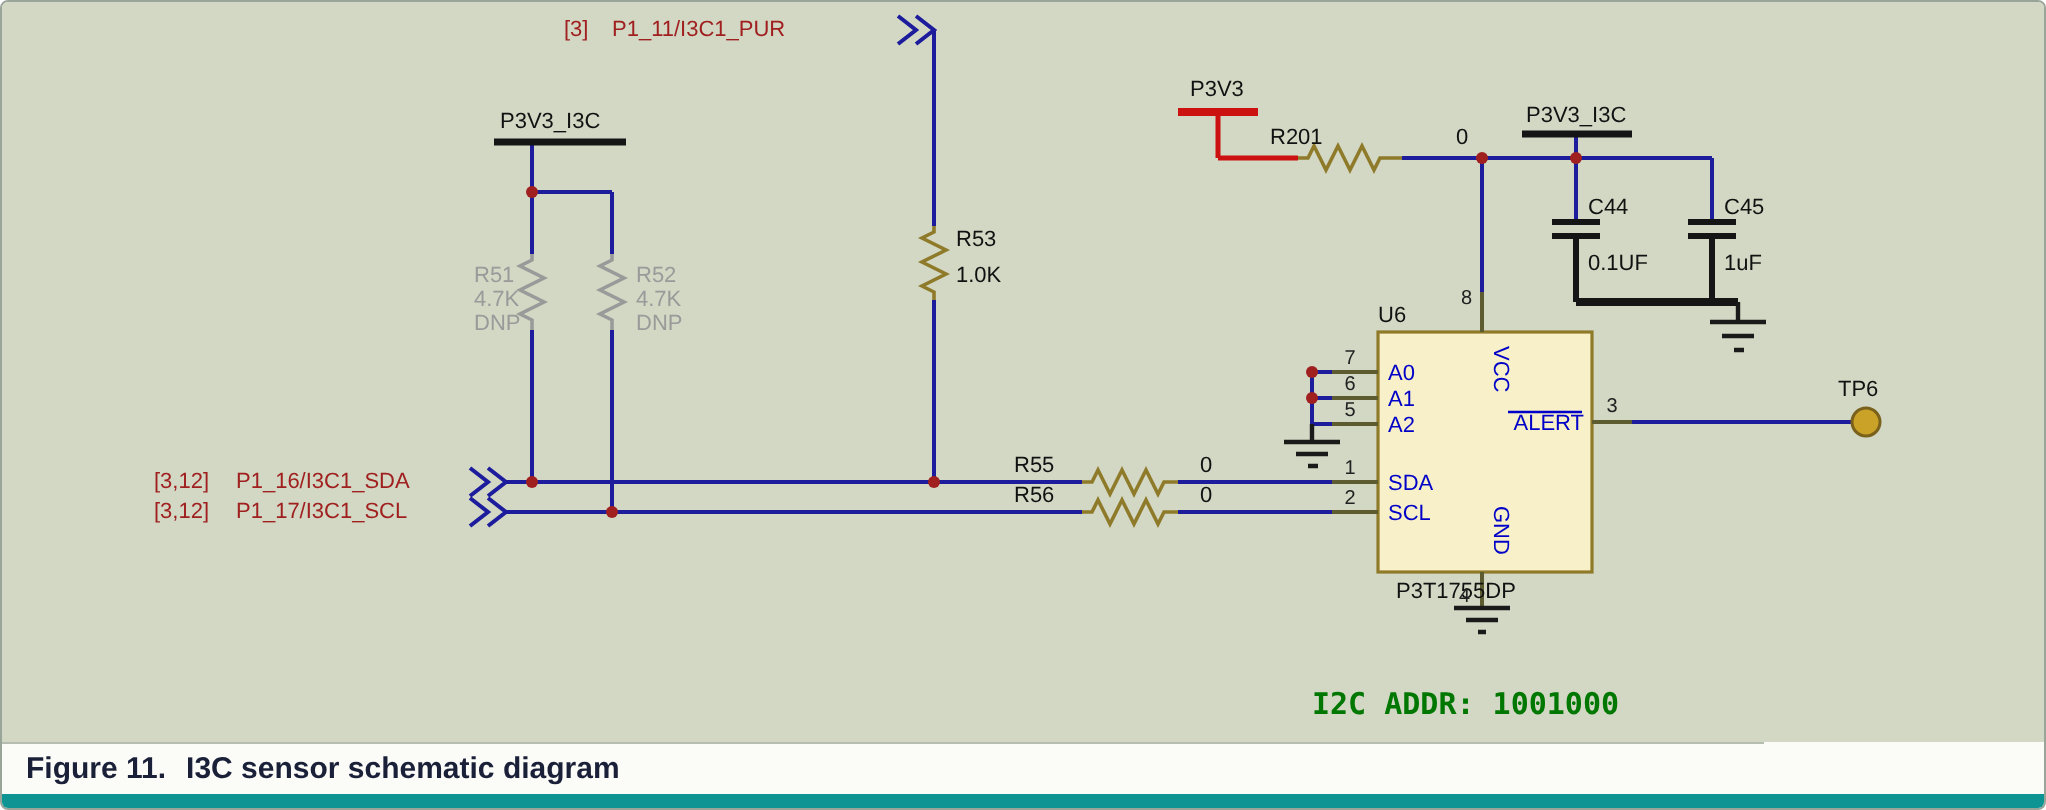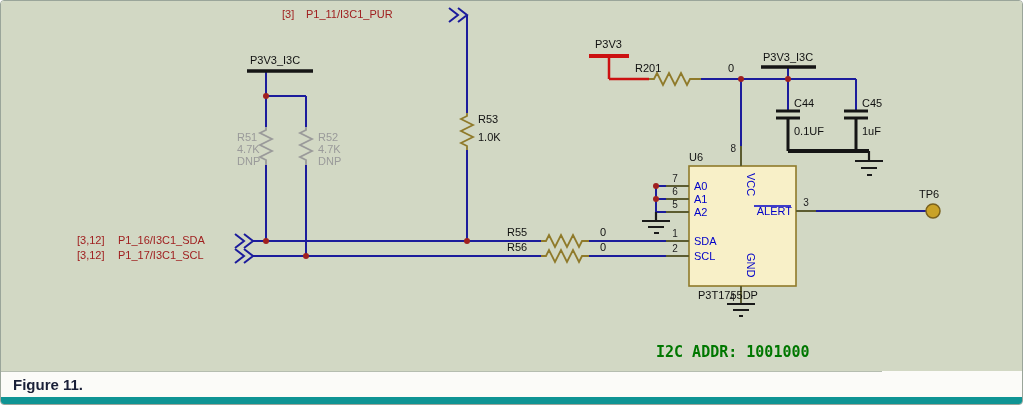--- a/index.html
+++ b/index.html
@@ -206,16 +206,17 @@
       <text class="txt-blue" transform="rotate(90 746 172)" x="746" y="172">VCC</text>
       <text class="txt-blue" transform="rotate(90 746 252)" x="746" y="252">GND</text>
     </g>
 
     <text class="txt-green" x="655" y="356">I2C ADDR: 1001000</text>
   </svg>
 
   <div id="caption-bar">
     <span>Figure 11.</span>
     <span class="gap"></span>
+    <span>I3C sensor schematic diagram</span>
   </div>
 
   <div id="footer-teal"></div>
 </div>
 
 </body></html>

